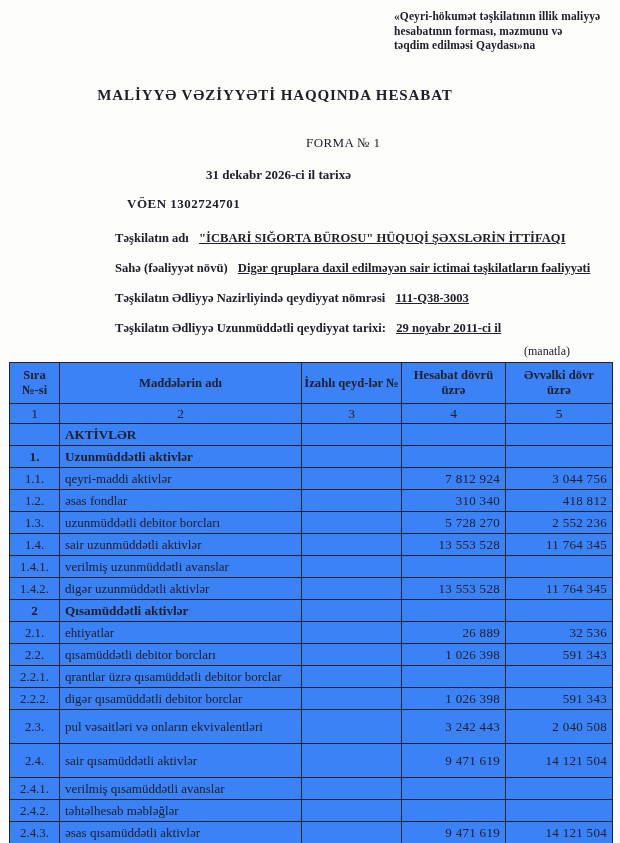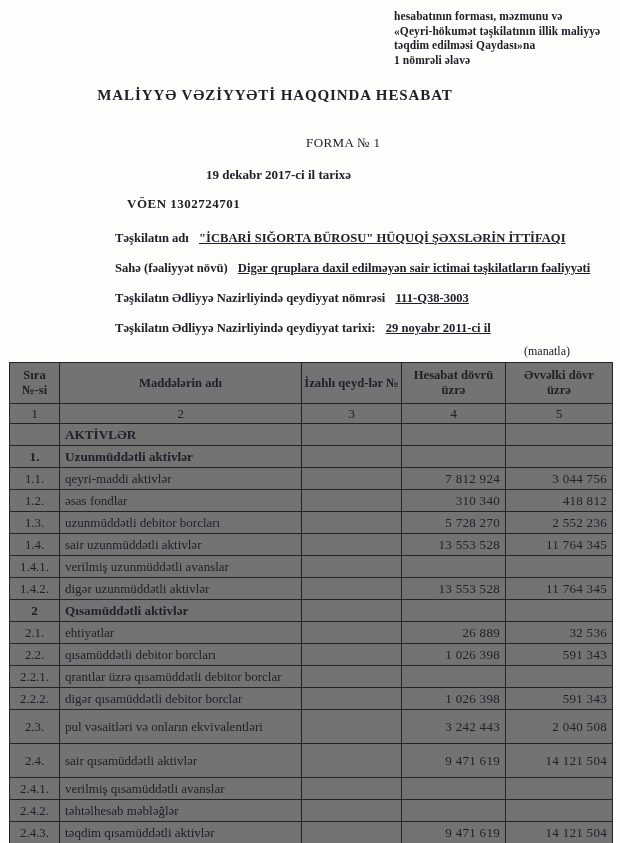--- a/index.html
+++ b/index.html
@@ -87,21 +87,21 @@
     font-size: 12px;
   }
   table.fin {
     position: absolute;
     top: 362px;
     left: 9px;
     width: 603px;
     border-collapse: collapse;
     table-layout: fixed;
     font-size: 13px;
-    background: #737373;
+    background: #3b82f6;
   }
   table.fin col.w1 { width: 50px; }
   table.fin col.w2 { width: 242px; }
   table.fin col.w3 { width: 100px; }
   table.fin col.w4 { width: 104px; }
   table.fin col.w5 { width: 107px; }
   table.fin th, table.fin td {
     border: 1.4px solid #23232c;
     padding: 2px 5px;
     vertical-align: middle;
@@ -129,51 +129,50 @@
   td.c-prev { text-align: right; padding-right: 11px; letter-spacing: 0.3px; }
   tr.bold td { font-weight: 700; font-size: 13.2px; }
   tr.tall td { padding-top: 8px; padding-bottom: 8px; }
 </style>
 </head>
 <body>
 
 <div class="page">
 
   <div class="annex">
+    <div>«Qeyri-hökumət təşkilatının illik maliyyə</div>
     <div>hesabatının forması, məzmunu və</div>
-    <div>«Qeyri-hökumət təşkilatının illik maliyyə</div>
     <div>təqdim edilməsi Qaydası»na</div>
-    <div>1 nömrəli əlavə</div>
   </div>
 
   <div class="title">MALİYYƏ VƏZİYYƏTİ  HAQQINDA HESABAT</div>
 
   <div class="form-no">FORMA № 1</div>
 
-  <div class="date-line">19 dekabr 2017-ci  il tarixə</div>
+  <div class="date-line">31 dekabr 2026-ci  il tarixə</div>
 
   <div class="voen">VÖEN 1302724701</div>
 
   <div class="info-line org">
     <span class="lbl">Təşkilatın adı</span>
     <span class="val">"İCBARİ SIĞORTA BÜROSU" HÜQUQİ ŞƏXSLƏRİN İTTİFAQI</span>
   </div>
 
   <div class="info-line activity">
     <span class="lbl">Sahə (fəaliyyət növü)</span>
     <span class="val">Digər qruplara daxil edilməyən sair ictimai təşkilatların fəaliyyəti</span>
   </div>
 
   <div class="info-line regno">
     <span class="lbl">Təşkilatın Ədliyyə Nazirliyində qeydiyyat nömrəsi</span>
     <span class="val">111-Q38-3003</span>
   </div>
 
   <div class="info-line regdate">
-    <span class="lbl">Təşkilatın Ədliyyə Nazirliyində qeydiyyat tarixi:</span>
+    <span class="lbl">Təşkilatın Ədliyyə Uzunmüddətli qeydiyyat tarixi:</span>
     <span class="val">29 noyabr 2011-ci il</span>
   </div>
 
   <div class="manat">(manatla)</div>
 
   <table class="fin">
     <colgroup>
       <col class="w1">
         <col class="w2">
         <col class="w3">
@@ -311,21 +310,21 @@
         </tr>
         <tr class="">
           <td class="c-no">2.4.2.</td>
           <td class="c-name">təhtəlhesab məbləğlər</td>
           <td class="c-note"></td>
           <td class="c-cur"></td>
           <td class="c-prev"></td>
         </tr>
         <tr class="">
           <td class="c-no">2.4.3.</td>
-          <td class="c-name">təqdim qısamüddətli aktivlər</td>
+          <td class="c-name">əsas qısamüddətli aktivlər</td>
           <td class="c-note"></td>
           <td class="c-cur">9 471 619</td>
           <td class="c-prev">14 121 504</td>
         </tr>
       </tbody>
   </table>
 
 </div>
 
 </body></html>

